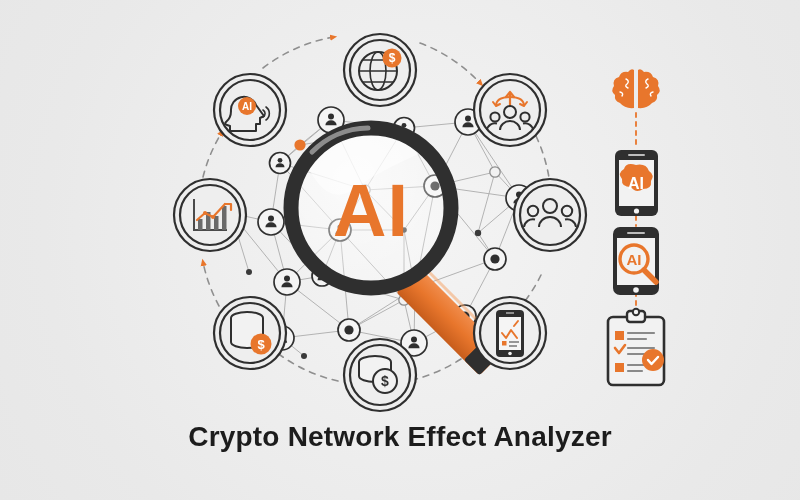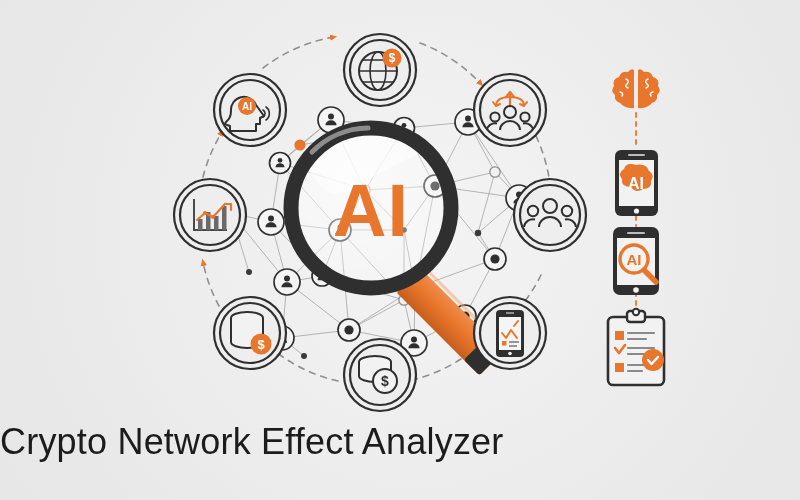--- a/index.html
+++ b/index.html
@@ -10,25 +10,25 @@
     font-family:"Liberation Sans","DejaVu Sans",sans-serif;
   }
   #stage{
     position:relative;width:800px;height:500px;
     background:
       radial-gradient(circle at 52% 46%, #f4f4f4 0%, #f0f0f0 28%, #ececec 55%, #e9e9e9 75%, #e7e7e7 100%);
   }
   #stage svg.layer{position:absolute;top:0;left:0;width:800px;height:500px;display:block;}
   #title{
     position:absolute;left:0;right:0;top:421px;
-    text-align:left;
-    font-size:36px;
+    text-align:center;
+    font-size:28px;
     letter-spacing:0.2px;
     color:#1c1c1c;
-    font-weight:400;
+    font-weight:700;
     white-space:nowrap;
   }
 </style>
 </head>
 <body>
 
 <div id="stage">
 
   <svg class="layer" viewBox="0 0 800 500">
     <defs>

